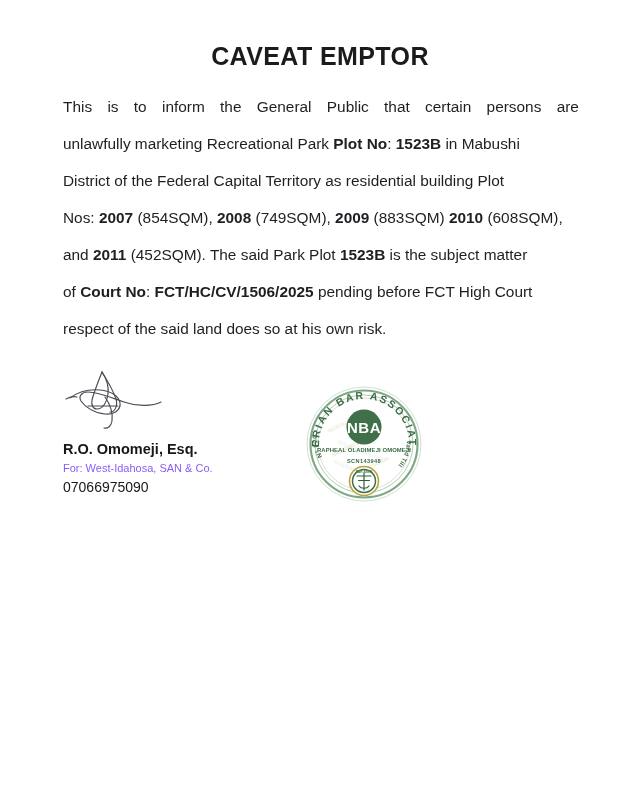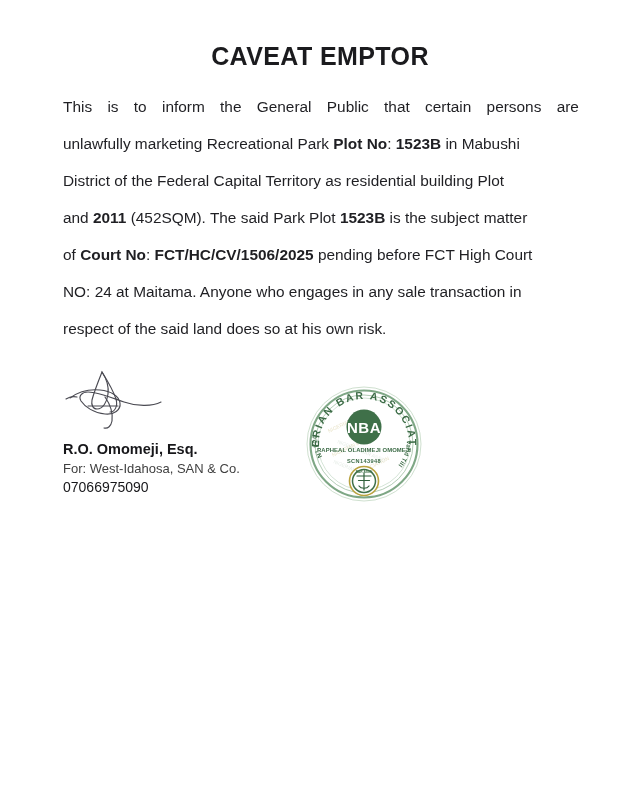--- a/index.html
+++ b/index.html
@@ -71,22 +71,22 @@
     left: 63px;
   }
   #signer-name {
     font-size: 14.5px;
     font-weight: bold;
     color: #17171a;
     line-height: 19px;
     white-space: nowrap;
   }
   #signer-firm {
-    font-size: 13px;
-    color: #404040;
+    font-size: 11px;
+    color: #8b5cf6;
     line-height: 19px;
     white-space: nowrap;
   }
   #signer-phone {
     font-size: 14px;
     color: #17171a;
     line-height: 19px;
     white-space: nowrap;
   }
 
@@ -116,23 +116,23 @@
         <span>the</span>
         <span>General</span>
         <span>Public</span>
         <span>that</span>
         <span>certain</span>
         <span>persons</span>
         <span>are</span>
       </div>
     <div class="body-line"><span>unlawfully marketing Recreational Park </span><span class="b">Plot No</span><span>: </span><span class="b">1523B</span><span> in Mabushi</span></div>
     <div class="body-line"><span>District of the Federal Capital Territory as residential building Plot</span></div>
+    <div class="body-line"><span>Nos: </span><span class="b">2007</span><span> (854SQM), </span><span class="b">2008</span><span> (749SQM), </span><span class="b">2009</span><span> (883SQM) </span><span class="b">2010</span><span> (608SQM),</span></div>
     <div class="body-line"><span>and </span><span class="b">2011</span><span> (452SQM). The said Park Plot </span><span class="b">1523B</span><span> is the subject matter</span></div>
     <div class="body-line"><span>of </span><span class="b">Court No</span><span>: </span><span class="b">FCT/HC/CV/1506/2025</span><span>  pending  before  FCT  High  Court</span></div>
-    <div class="body-line"><span>NO: 24 at Maitama. Anyone who engages in any sale transaction in</span></div>
     <div class="body-line"><span>respect of the said land does so at his own risk.</span></div>
   </div>
 
   <div id="signature-mark">
     <svg width="135" height="66" viewBox="0 0 135 66" fill="none" xmlns="http://www.w3.org/2000/svg">
       <g stroke="#4a4a52" stroke-width="1.15" fill="none" stroke-linecap="round">
         <path d="M44 6 C 40 16, 36 26, 34 34 C 33 39, 35 43, 39 43 C 45 43, 49 36, 50 28 C 51 20, 48 12, 44 6 Z"></path>
         <path d="M44 6 C 49 14, 55 24, 58 33 C 60 40, 57 46, 52 46"></path>
         <path d="M12 32 C 20 26, 31 23, 42 24 C 53 25, 61 30, 62 37 C 63 44, 56 49, 47 48 C 36 47, 27 41, 23 35 C 20 30, 24 26, 30 26 C 40 26, 54 32, 66 36 C 80 41, 95 40, 103 36"></path>
         <path d="M30 40 L 60 40"></path>

